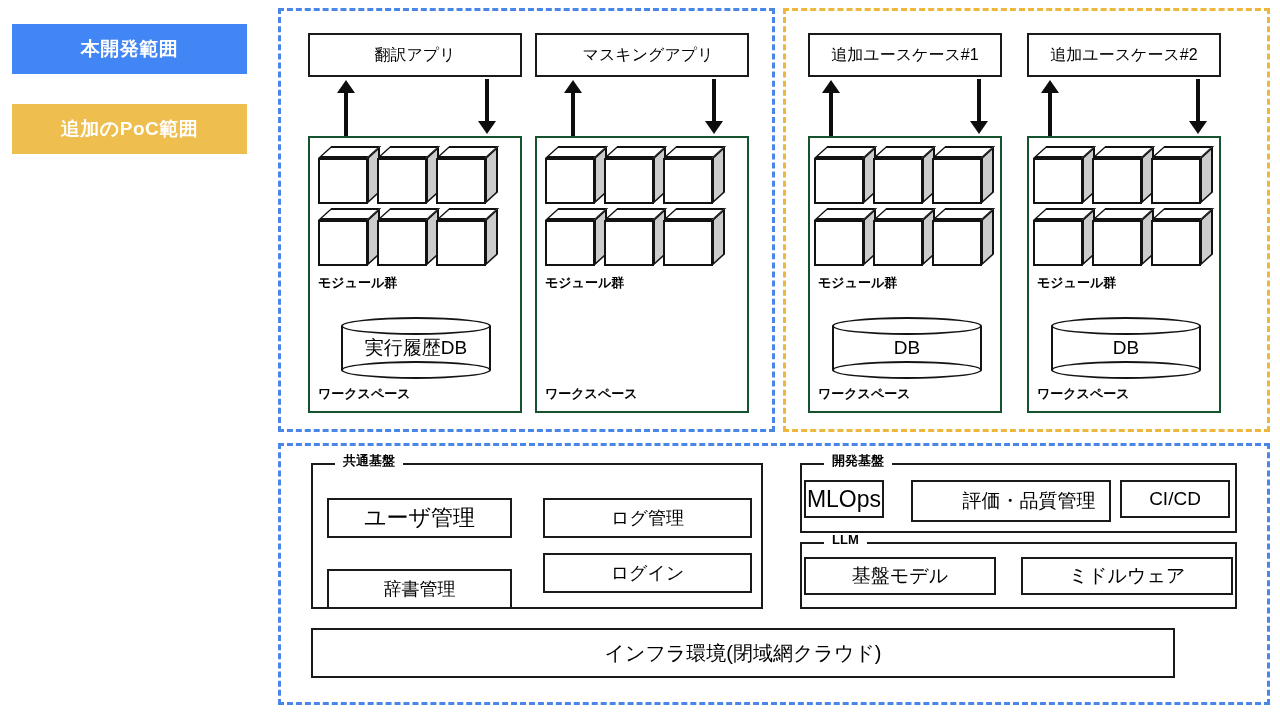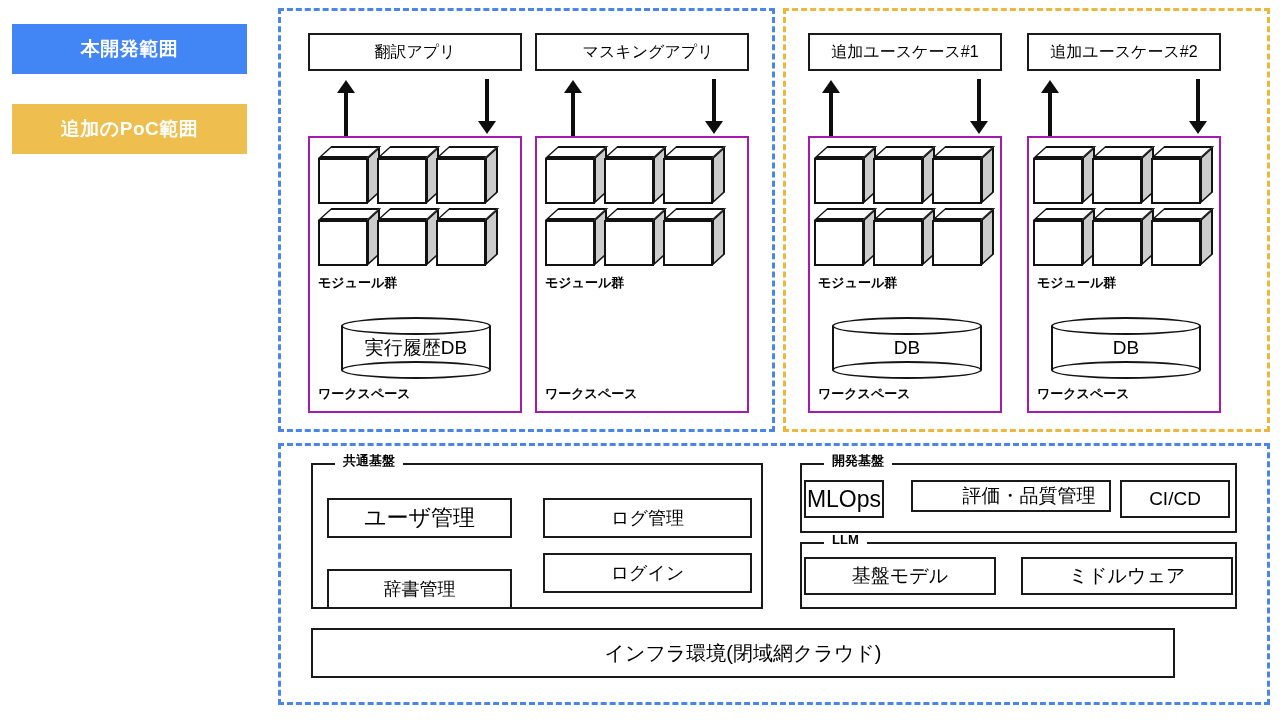--- a/index.html
+++ b/index.html
@@ -59,27 +59,27 @@
     border: 2px solid #1a1a1a;
     background: #ffffff;
     display: flex;
     align-items: center;
     justify-content: center;
     font-size: 16px;
     white-space: nowrap;
   }
 
   
-  .app-box { height: 38px; font-size: 16px; }
+  .app-box { height: 44px; font-size: 16px; }
 
   
   .workspace {
     position: absolute;
     box-sizing: border-box;
-    border: 2px solid #a21caf;
+    border: 2px solid #14532d;
     background: #ffffff;
   }
   .ws-label {
     position: absolute;
     left: 8px;
     font-size: 13px;
     font-weight: bold;
     white-space: nowrap;
   }
   .ws-label.modules { top: 136px; }
@@ -426,21 +426,21 @@
 <div class="plain-box" style="left:543px; top:553px; width:209px; height:40px; font-size:18px;">
   <span>ログイン</span>
 </div>
 
 <div class="group" style="left:800px; top:463px; width:437px; height:70px;">
   <div class="group-legend">開発基盤</div>
 </div>
 <div class="plain-box" style="left:804px; top:480px; width:80px; height:38px; font-size:23px;">
   <span>MLOps</span>
 </div>
-<div class="plain-box" style="left:911px; top:480px; width:200px; height:32px; font-size:19px;padding-left:36px;">
+<div class="plain-box" style="left:911px; top:480px; width:200px; height:42px; font-size:19px;padding-left:36px;">
   <span>評価・品質管理</span>
 </div>
 <div class="plain-box" style="left:1120px; top:480px; width:110px; height:38px; font-size:19px;">
   <span>CI/CD</span>
 </div>
 
 <div class="group" style="left:800px; top:542px; width:437px; height:67px;">
   <div class="group-legend">LLM</div>
 </div>
 <div class="plain-box" style="left:804px; top:557px; width:192px; height:38px; font-size:19px;">

